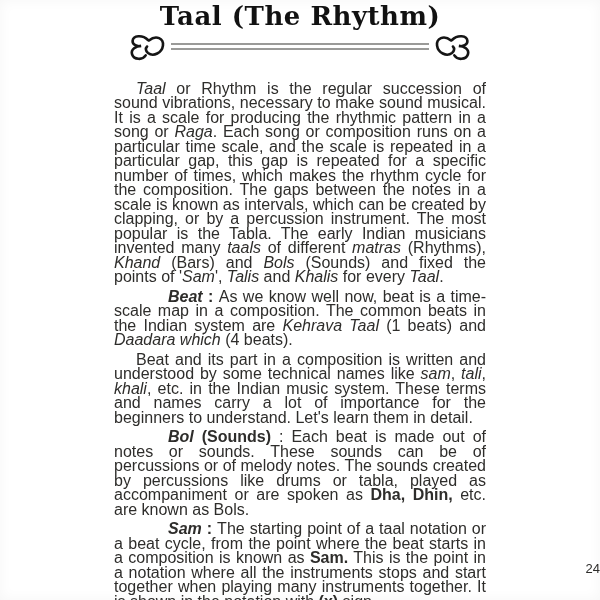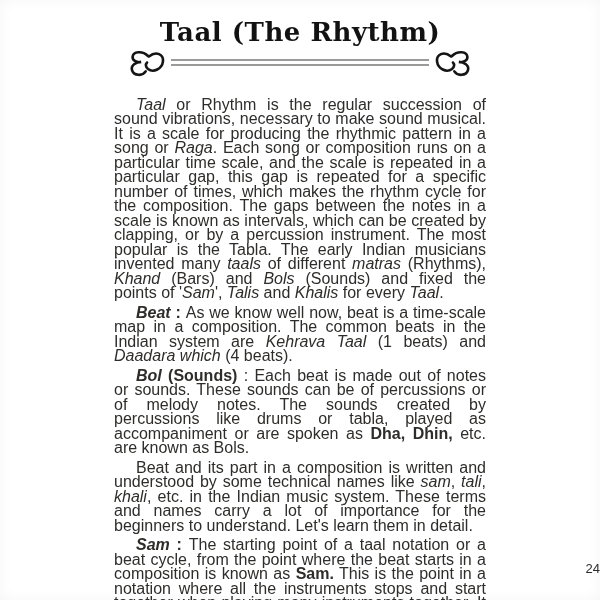--- a/index.html
+++ b/index.html
@@ -6,21 +6,21 @@
   .page {
     position: relative;
     width: 600px;
     height: 600px;
     background: #ffffff;
     font-family: "Liberation Sans", sans-serif;
     color: #2e2d2b;
     overflow: hidden;
     box-shadow: inset 0 0 14px rgba(0,0,0,0.04);
   }
-  .header { padding-top: 18px; text-align: center; }
+  .header { padding-top: 2px; text-align: center; }
   .title {
     margin: 0;
     font-family: "DejaVu Serif", serif;
     font-weight: 700;
     font-size: 26px;
     letter-spacing: 0.5px;
     color: #121212;
     line-height: 1.1;
   }
   .rule-row {
@@ -45,21 +45,21 @@
     margin: 20px auto 0;
     font-size: 16px;
     line-height: 14.5px;
     text-align: justify;
     color: #2e2d2b;
   }
   .content p { margin: 0; text-indent: 22px; }
   .content p + p { margin-top: 5px; }
   .seg-i  { font-style: italic; }
   .seg-b  { font-weight: 700; }
-  .seg-bi { font-weight: 700; font-style: italic; }
+  .seg-bi { font-weight: 700; font-style: italic; margin-left: 32px; }
   .page-number {
     position: absolute;
     left: 0;
     bottom: 24px;
     width: 100%;
     text-align: right;
     font-size: 13px;
     color: #2e2d2b;
   }
 </style>
@@ -87,20 +87,20 @@
             <path d="M20 7.5 C26 1.5 36 2.5 36.5 8.5 C36.8 12.5 31.5 15 27.5 13.8 C32.5 14 39 17.5 37 23 C35 28.5 26 29.5 22.5 24"></path>
           </g>
         </svg>
       </span>
     </div>
   </header>
 
   <main class="content">
     <p><span class="seg-i">Taal</span><span> or Rhythm is the regular succession of sound vibrations, necessary to make sound musical. It is a scale for producing the rhythmic pattern in a song or </span><span class="seg-i">Raga</span><span>. Each song or composition runs on a particular time scale, and the scale is repeated in a particular gap, this gap is repeated for a specific number of times, which makes the rhythm cycle for the composition. The gaps between the notes in a scale is known as intervals, which can be created by clapping, or by a percussion instrument. The most popular is the Tabla. The early Indian musicians invented many </span><span class="seg-i">taals</span><span> of different </span><span class="seg-i">matras</span><span> (Rhythms), </span><span class="seg-i">Khand</span><span> (Bars) and </span><span class="seg-i">Bols</span><span> (Sounds) and fixed the points of '</span><span class="seg-i">Sam</span><span>', </span><span class="seg-i">Talis</span><span> and </span><span class="seg-i">Khalis</span><span> for every </span><span class="seg-i">Taal</span><span>.</span></p>
     <p><span class="seg-bi">Beat</span><span class="seg-b"> : </span><span>As we know well now, beat is a time-scale map in a composition. The common beats in the Indian system are </span><span class="seg-i">Kehrava Taal</span><span> (1 beats) and </span><span class="seg-i">Daadara which</span><span> (4 beats).</span></p>
+    <p><span>Beat and its part in a composition is written and understood by some technical names like </span><span class="seg-i">sam</span><span>, </span><span class="seg-i">tali</span><span>, </span><span class="seg-i">khali</span><span>, etc. in the Indian music system. These terms and names carry a lot of importance for the beginners to understand. Let's learn them in detail.</span></p>
     <p><span class="seg-bi">Bol</span><span class="seg-b"> (Sounds)</span><span> : Each beat is made out of notes or sounds. These sounds can be of percussions or of melody notes. The sounds created by percussions like drums or tabla, played as accompaniment or are spoken as </span><span class="seg-b">Dha, Dhin,</span><span> etc. are known as Bols.</span></p>
-    <p><span>Beat and its part in a composition is written and understood by some technical names like </span><span class="seg-i">sam</span><span>, </span><span class="seg-i">tali</span><span>, </span><span class="seg-i">khali</span><span>, etc. in the Indian music system. These terms and names carry a lot of importance for the beginners to understand. Let's learn them in detail.</span></p>
     <p><span class="seg-bi">Sam</span><span class="seg-b"> : </span><span>The starting point of a taal notation or a beat cycle, from the point where the beat starts in a composition is known as </span><span class="seg-b">Sam.</span><span> This is the point in a notation where all the instruments stops and start together when playing many instruments together. It is shown in the notation with </span><span class="seg-b">(x)</span><span> sign.</span></p>
   </main>
 
   <footer class="page-number">24</footer>
 
 </div>
 
 </body></html>

